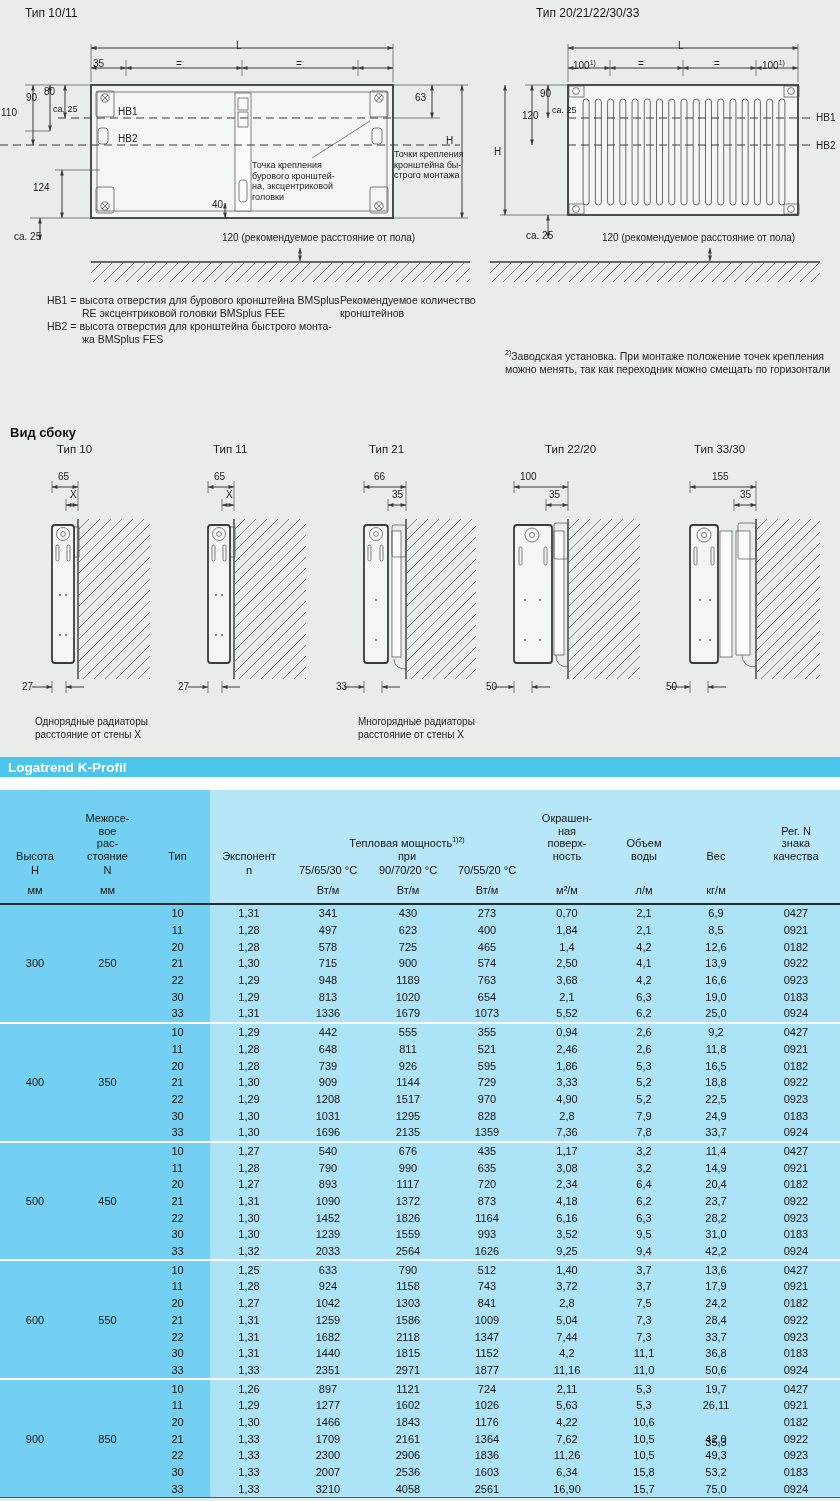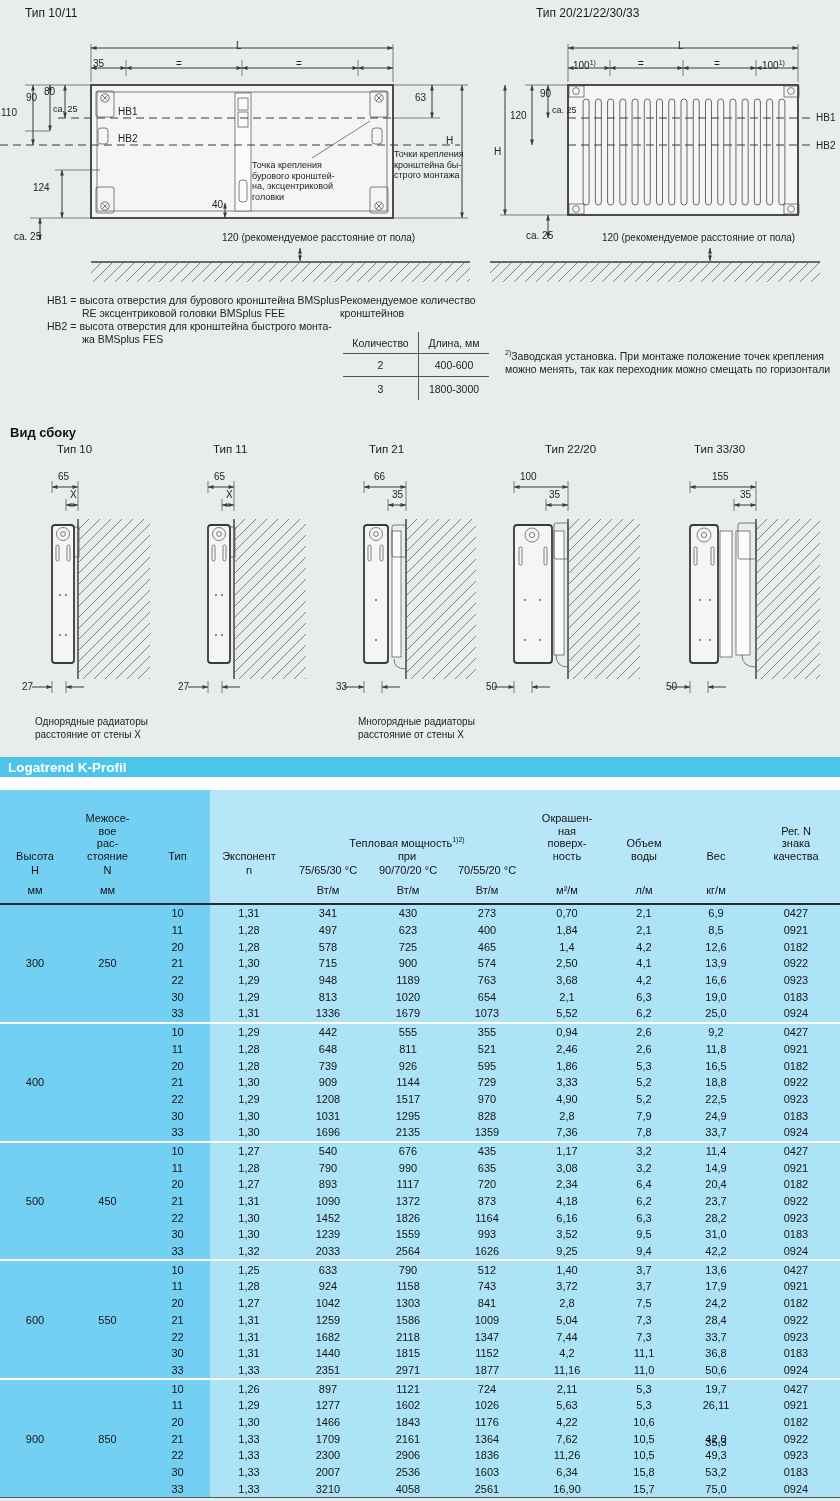--- a/index.html
+++ b/index.html
@@ -295,50 +295,36 @@
         </g>
       <line x1="20" y1="262" x2="350" y2="262" class="med"></line>
       <path class="hatch" d="M20 273L31 262M22 282L42 262M33 282L53 262M44 282L64 262M55 282L75 262M66 282L86 262M77 282L97 262M88 282L108 262M99 282L119 262M110 282L130 262M121 282L141 262M132 282L152 262M143 282L163 262M154 282L174 262M165 282L185 262M176 282L196 262M187 282L207 262M198 282L218 262M209 282L229 262M220 282L240 262M231 282L251 262M242 282L262 262M253 282L273 262M264 282L284 262M275 282L295 262M286 282L306 262M297 282L317 262M308 282L328 262M319 282L339 262M330 282L350 262M341 282L350 273"></path>
     </svg>
     <div class="dlabel" style="left:208px;top:40px">L</div>
     <div class="dlabel" style="left:103px;top:57px"><span>100</span><sup class="fsup">1)</sup></div>
     <div class="dlabel" style="left:292px;top:57px"><span>100</span><sup class="fsup">1)</sup></div>
     <div class="dlabel" style="left:168px;top:58px">=</div>
     <div class="dlabel" style="left:244px;top:58px">=</div>
     <div class="dlabel" style="left:70px;top:88px">90</div>
-    <div class="dlabel" style="left:40px;top:110px">120</div>
+    <div class="dlabel" style="left:52px;top:110px">120</div>
     <div class="dlabel small9" style="left:82px;top:105px">ca. 25</div>
     <div class="dlabel" style="left:24px;top:146px">H</div>
     <div class="dlabel" style="left:346px;top:112px">HB1</div>
     <div class="dlabel" style="left:346px;top:140px">HB2</div>
     <div class="dlabel" style="left:56px;top:230px">ca. 25</div>
     <div class="dlabel" style="left:132px;top:232px">120 (рекомендуемое расстояние от пола)</div>
   </div>
 
   <div class="legend" style="left:47px;top:294px">HB1 = высота отверстия для бурового кронштейна BMSplus
             RE эксцентриковой головки BMSplus FEE
 HB2 = высота отверстия для кронштейна быстрого монта-
             жа BMSplus FES</div>
   <div class="legend" style="left:340px;top:294px">Рекомендуемое количество
 кронштейнов</div>
 
-  <div class="mini-table" style="left:343px;top:332px;width:146px">
-    <div class="mini-row" style="height:22px;border-bottom:1px solid #555">
-      <div class="mini-cell" style="width:76px;border-right:1px solid #555">Количество</div>
-      <div class="mini-cell" style="width:70px">Длина, мм</div>
-    </div>
-    <div class="mini-row" style="height:23px;border-bottom:1px solid #555">
-      <div class="mini-cell" style="width:76px;border-right:1px solid #555">2</div>
-      <div class="mini-cell" style="width:70px">400-600</div>
-    </div>
-    <div class="mini-row" style="height:23px">
-      <div class="mini-cell" style="width:76px;border-right:1px solid #555">3</div>
-      <div class="mini-cell" style="width:70px">1800-3000</div>
-    </div>
-  </div>
 
   <div class="legend" style="left:505px;top:346px;width:330px"><sup class="fsup">2)</sup><span>Заводская установка. При монтаже положение точек крепления
 можно менять, так как переходник можно смещать по горизонтали</span></div>
 
   <div class="sv-heading" style="left:10px;top:425px">Вид сбоку</div>
   <div class="sv-title" style="left:57px;top:443px">Тип 10</div>
   <div class="sv-title" style="left:213px;top:443px">Тип 11</div>
   <div class="sv-title" style="left:369px;top:443px">Тип 21</div>
   <div class="sv-title" style="left:545px;top:443px">Тип 22/20</div>
   <div class="sv-title" style="left:694px;top:443px">Тип 33/30</div>
@@ -661,20 +647,21 @@
         <div class="tc" style="grid-area: 7 / 5;">1336</div>
         <div class="tc" style="grid-area: 7 / 6;">1679</div>
         <div class="tc" style="grid-area: 7 / 7;">1073</div>
         <div class="tc" style="grid-area: 7 / 8;">5,52</div>
         <div class="tc" style="grid-area: 7 / 9;">6,2</div>
         <div class="tc" style="grid-area: 7 / 10;">25,0</div>
         <div class="tc" style="grid-area: 7 / 11;">0924</div>
       </div>
       <div class="tgroup">
         <div class="gh" style="grid-column: 1;">400</div>
+        <div class="gh" style="grid-column: 2;">350</div>
         <div class="tc" style="grid-area: 1 / 3;">10</div>
         <div class="tc" style="grid-area: 1 / 4;">1,29</div>
         <div class="tc" style="grid-area: 1 / 5;">442</div>
         <div class="tc" style="grid-area: 1 / 6;">555</div>
         <div class="tc" style="grid-area: 1 / 7;">355</div>
         <div class="tc" style="grid-area: 1 / 8;">0,94</div>
         <div class="tc" style="grid-area: 1 / 9;">2,6</div>
         <div class="tc" style="grid-area: 1 / 10;">9,2</div>
         <div class="tc" style="grid-area: 1 / 11;">0427</div>
         <div class="tc" style="grid-area: 2 / 3;">11</div>

